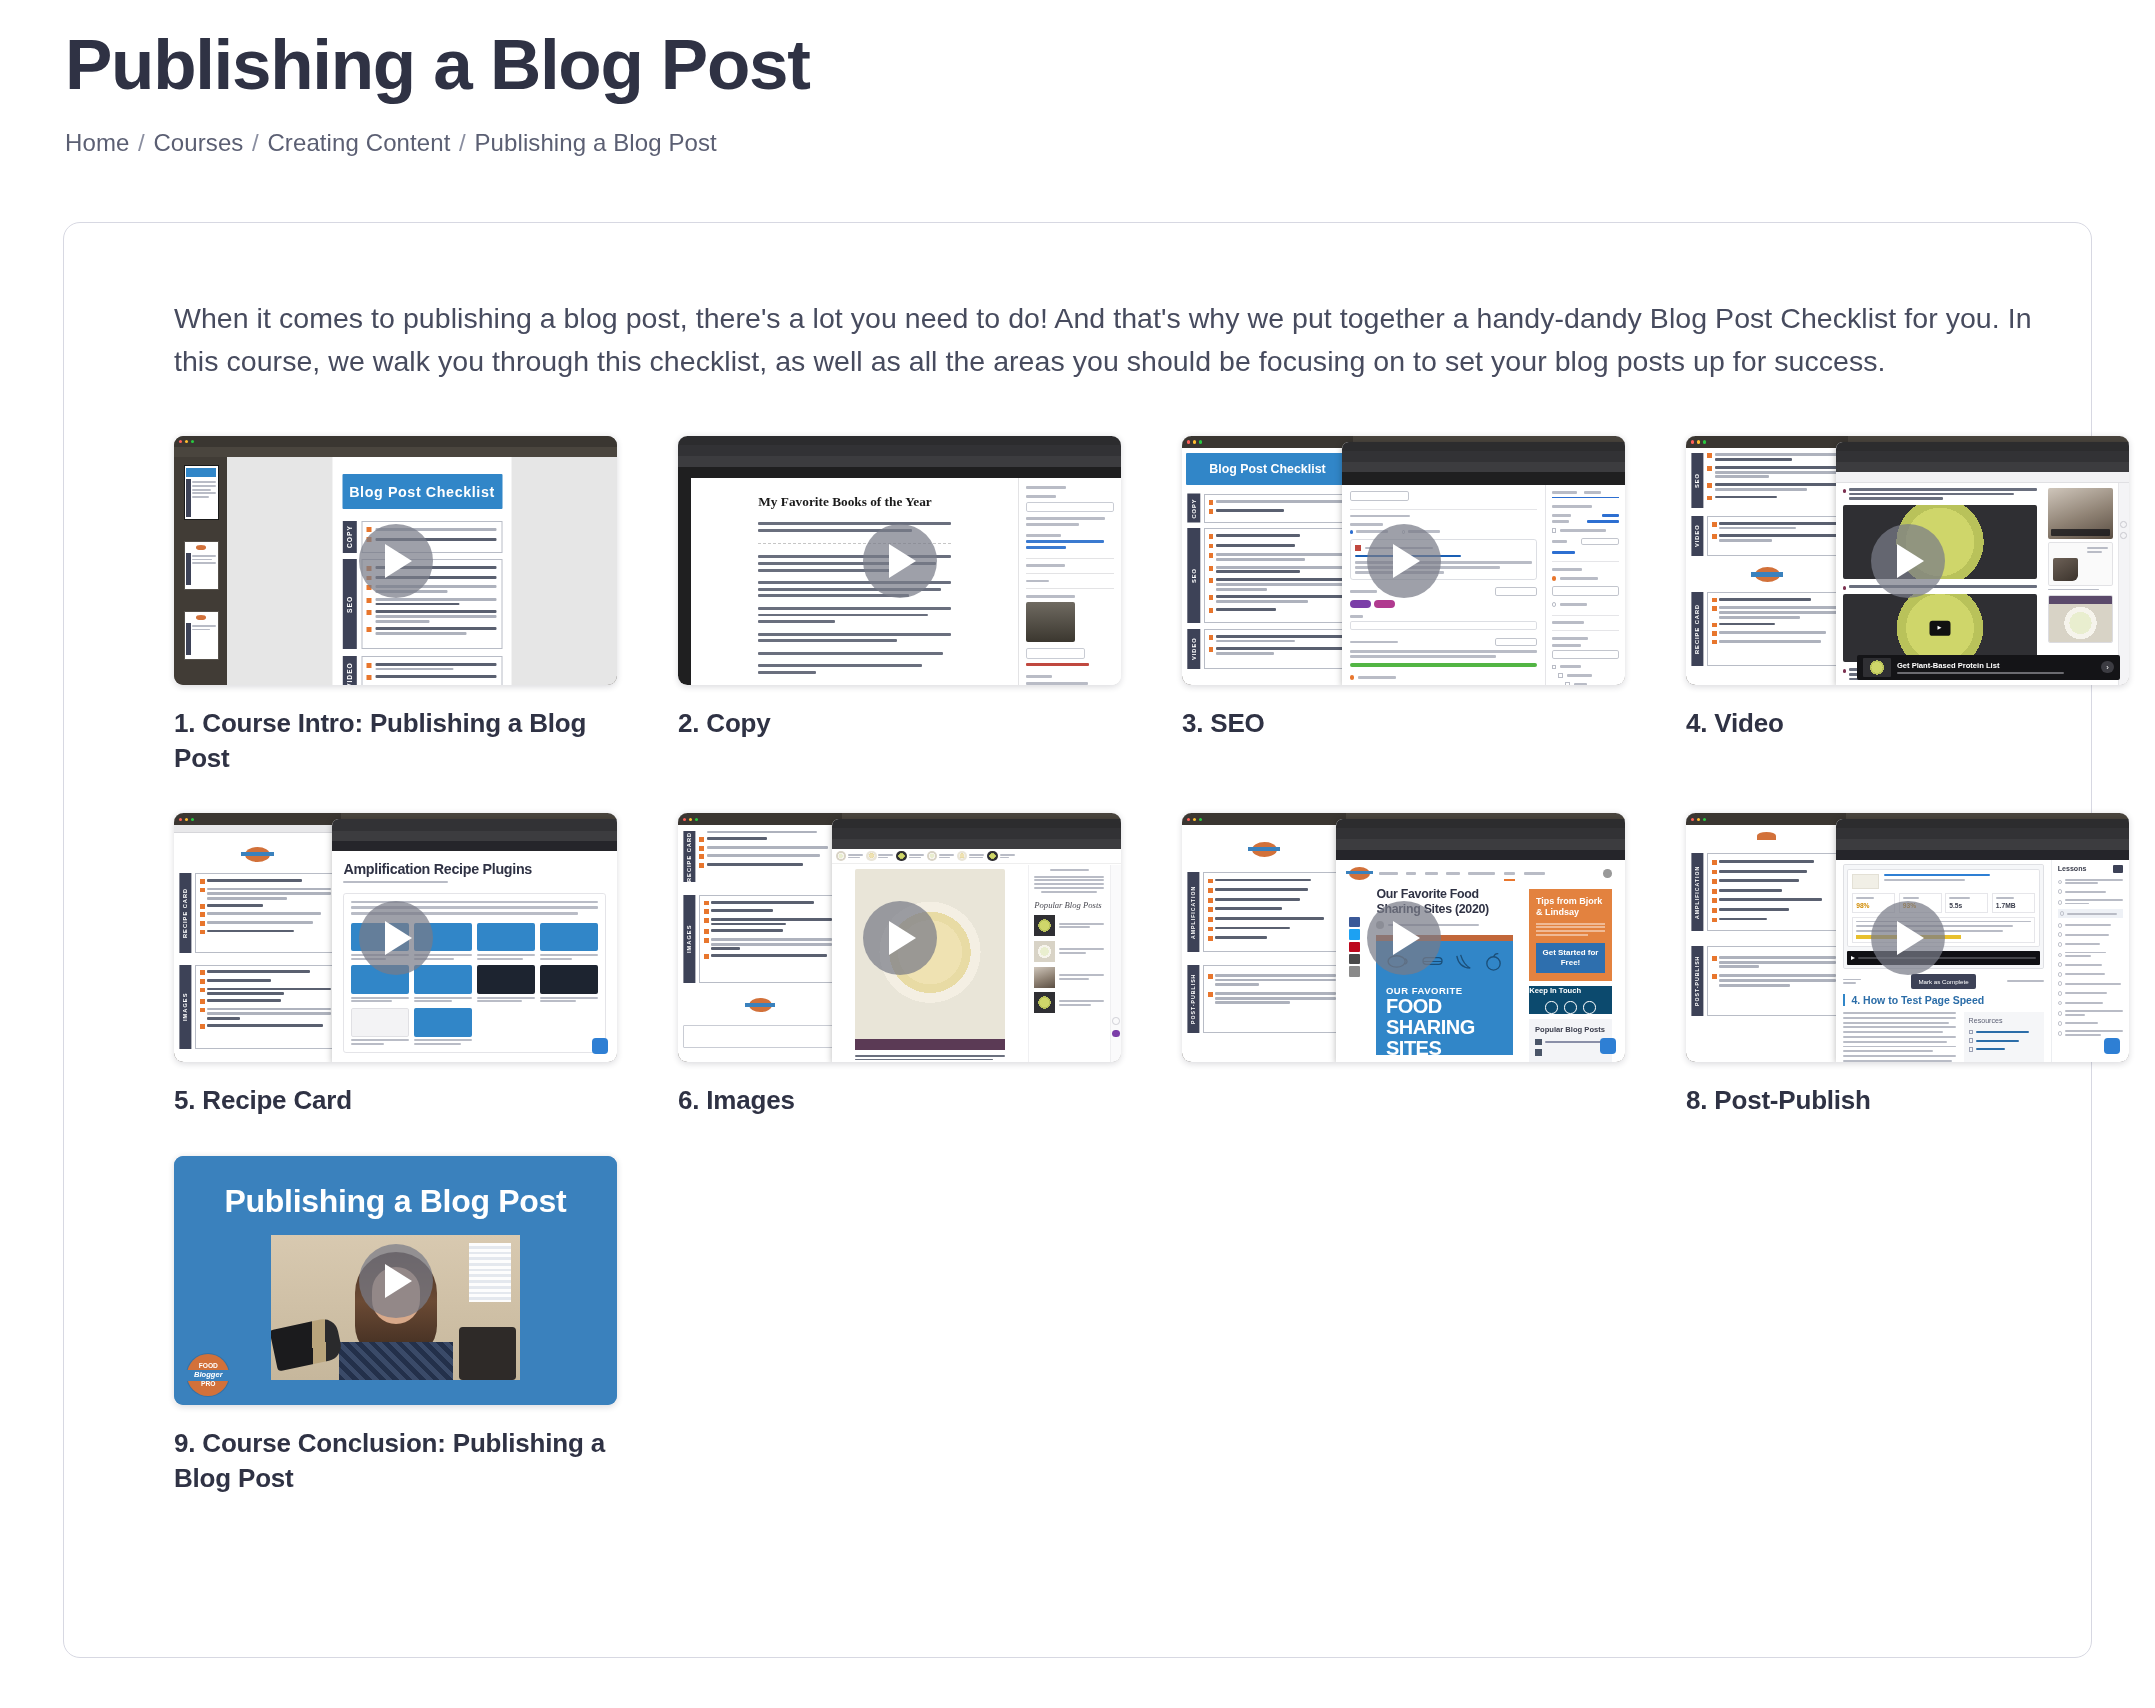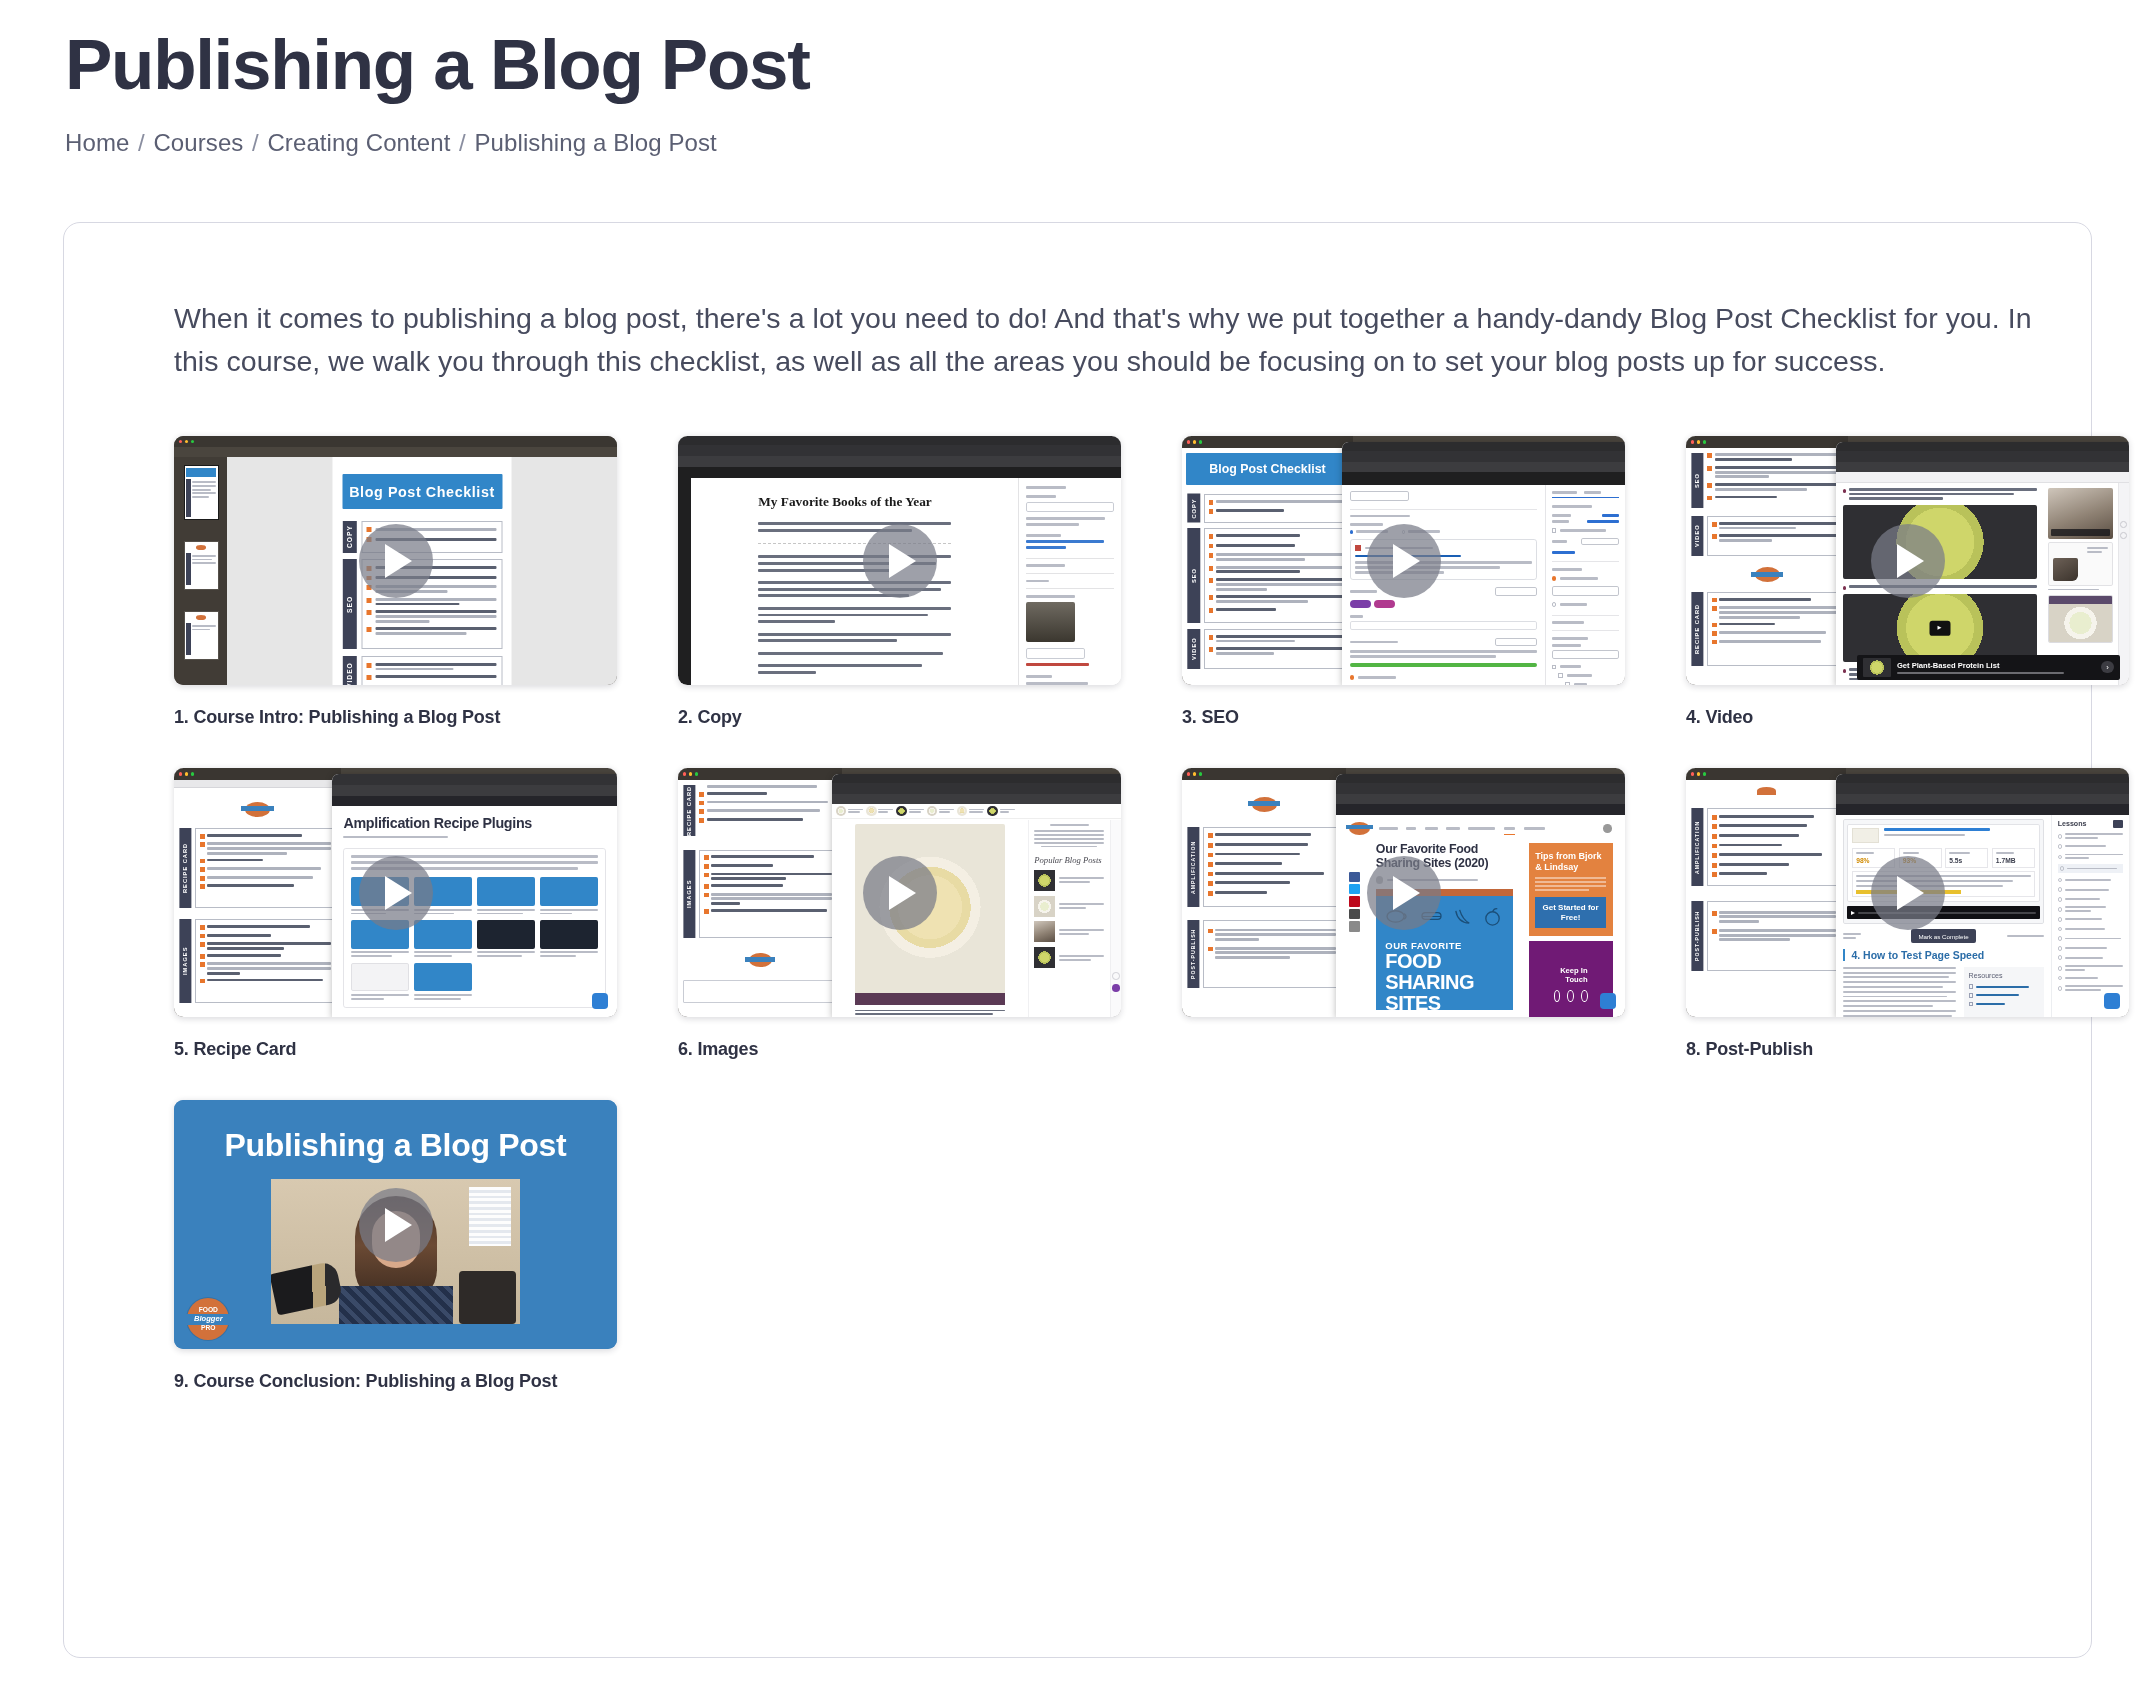--- a/index.html
+++ b/index.html
@@ -63,21 +63,21 @@
     position: relative;
     width: 443px; height: 249px;
     border-radius: 9.5px;
     overflow: hidden;
     background: #f2f2f3;
     box-shadow: 0 1.9px 6.7px rgba(30,32,50,.16);
     cursor: pointer;
   }
   .lesson-title {
     margin-top: 21px;
-    font-size: 18px;
+    font-size: 26px;
     line-height: 1.33;
     font-weight: 700;
     color: #2f3244;
     letter-spacing: -0.2px;
   }
 
   
   .play {
     position: absolute; left: 50%; top: 50%;
     transform: translate(-50%,-50%);
@@ -1264,21 +1264,21 @@
                   </div>
                   <div style="width:84px;padding-top:1.9px;">
                     <div style="background:#e3823f;padding:7.6px 6.7px;margin-bottom:5.7px;">
                       <div style="color:#fff;font-size:9px;font-weight:700;line-height:1.2;margin-bottom:4.8px;">Tips from Bjork &amp; Lindsay</div>
                       <div style="background:rgba(255,255,255,.45);height:1.9px;margin-bottom:1.9px;"></div>
                       <div style="background:rgba(255,255,255,.45);height:1.9px;margin-bottom:1.9px;"></div>
                       <div style="background:rgba(255,255,255,.45);height:1.9px;margin-bottom:1.9px;"></div>
                       <div style="background:rgba(255,255,255,.45);height:1.9px;width:76%;margin-bottom:6.7px;"></div>
                       <div style="background:#2e6fae;color:#fff;font-size:8px;font-weight:700;text-align:center;padding:5.7px 1.9px;line-height:1.2;">Get Started for Free!</div>
                     </div>
-                    <div style="background:#701a75;padding:25px;text-align:right;margin-bottom:5.7px;">
+                    <div style="background:#0c4a6e;padding:0;text-align:left;margin-bottom:5.7px;">
                       <div style="color:#fff;font-size:7.6px;font-weight:700;margin-bottom:5.7px;">Keep In Touch</div>
                       <div style="display:flex;justify-content:center;gap:6.7px;">
                         <span style="width:12.4px;height:12.4px;border-radius:50%;border:1.2px solid #fff;"></span>
                         <span style="width:12.4px;height:12.4px;border-radius:50%;border:1.2px solid #fff;"></span>
                         <span style="width:12.4px;height:12.4px;border-radius:50%;border:1.2px solid #fff;"></span>
                       </div>
                     </div>
                     <div style="background:#f3f4f7;padding:5.7px;">
                       <div style="font-size:7.6px;font-weight:700;color:#3a3d4c;margin-bottom:4.8px;">Popular Blog Posts</div>
                       <div style="display:flex;gap:2.9px;align-items:center;margin-bottom:3.8px;">

